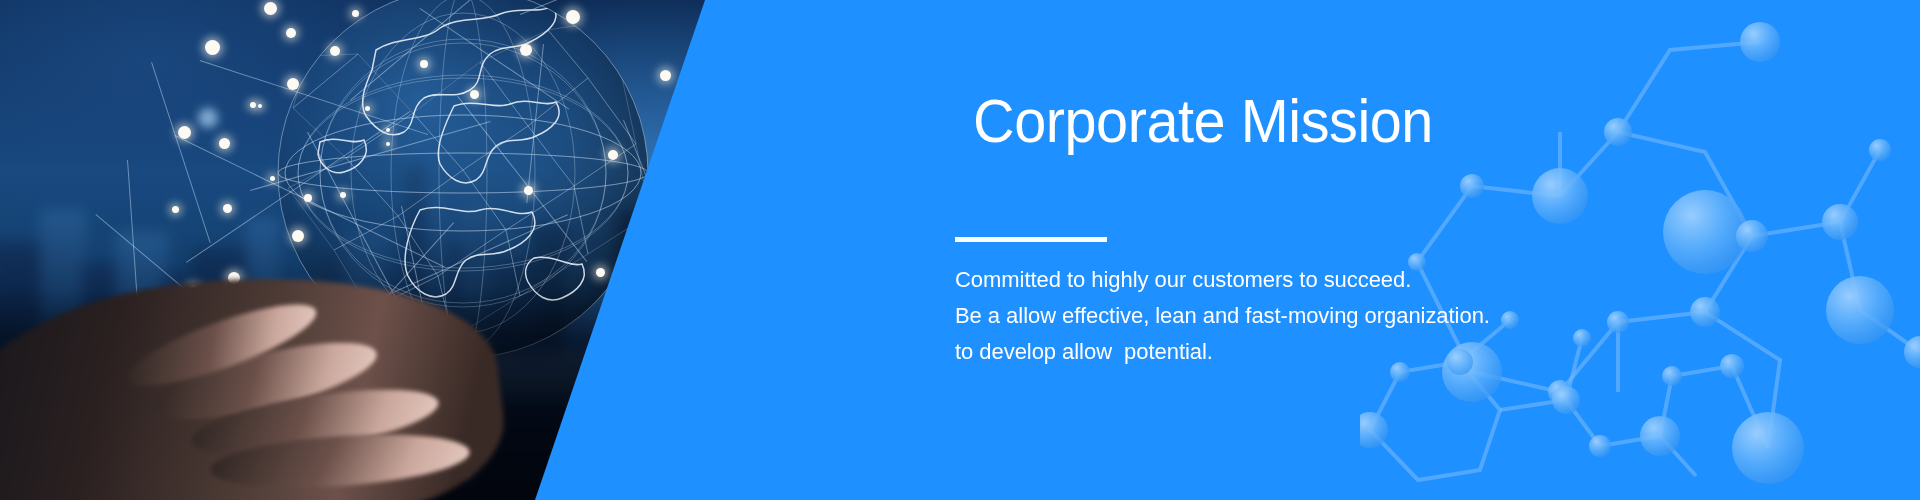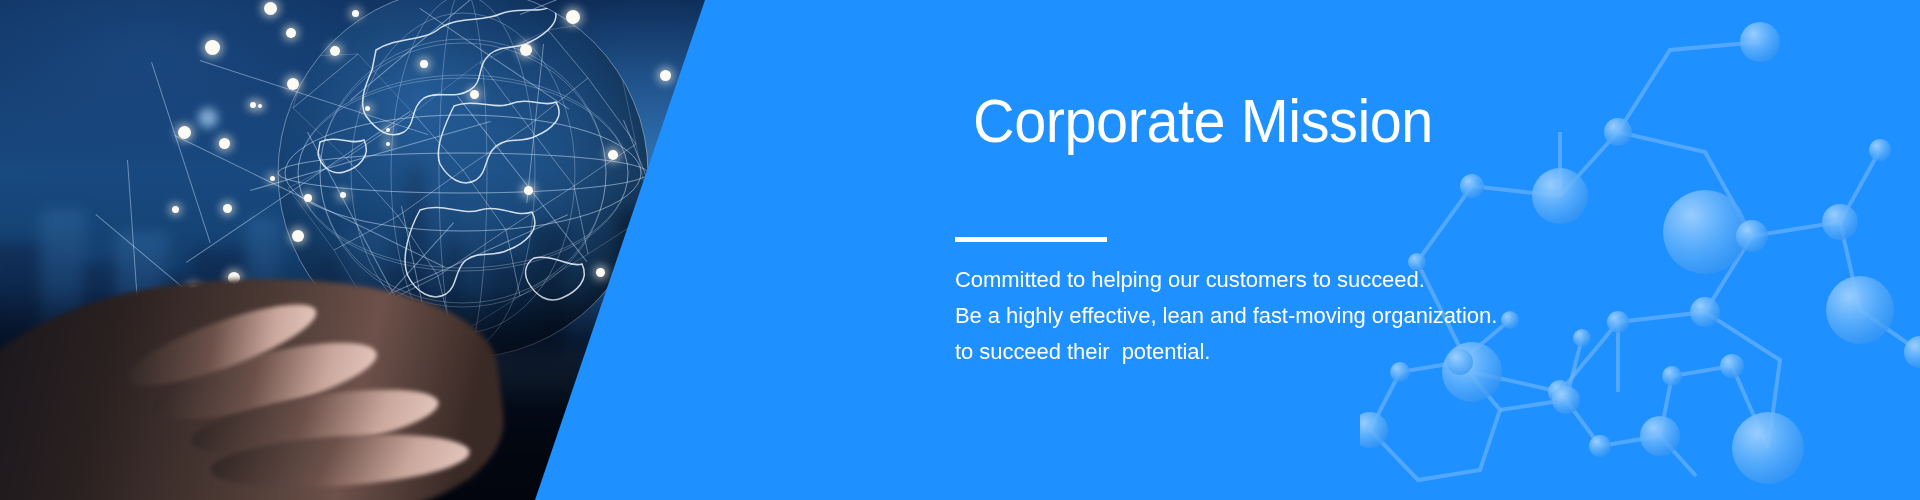--- a/index.html
+++ b/index.html
@@ -419,19 +419,19 @@
       </g>
     </svg>
   </div>
 
   <div class="content">
     <h1 class="title">Corporate Mission</h1>
 
     <div class="divider"></div>
 
     <div class="lines">
-      <div class="line">Committed to helping our customers to succeed.</div>
-      <div class="line">Be a highly effective, lean and fast-moving organization.</div>
-      <div class="line">to succeed their  potential.</div>
+      <div class="line">Committed to highly our customers to succeed.</div>
+      <div class="line">Be a allow effective, lean and fast-moving organization.</div>
+      <div class="line">to develop allow  potential.</div>
     </div>
   </div>
 
 </div>
 
 </body></html>

